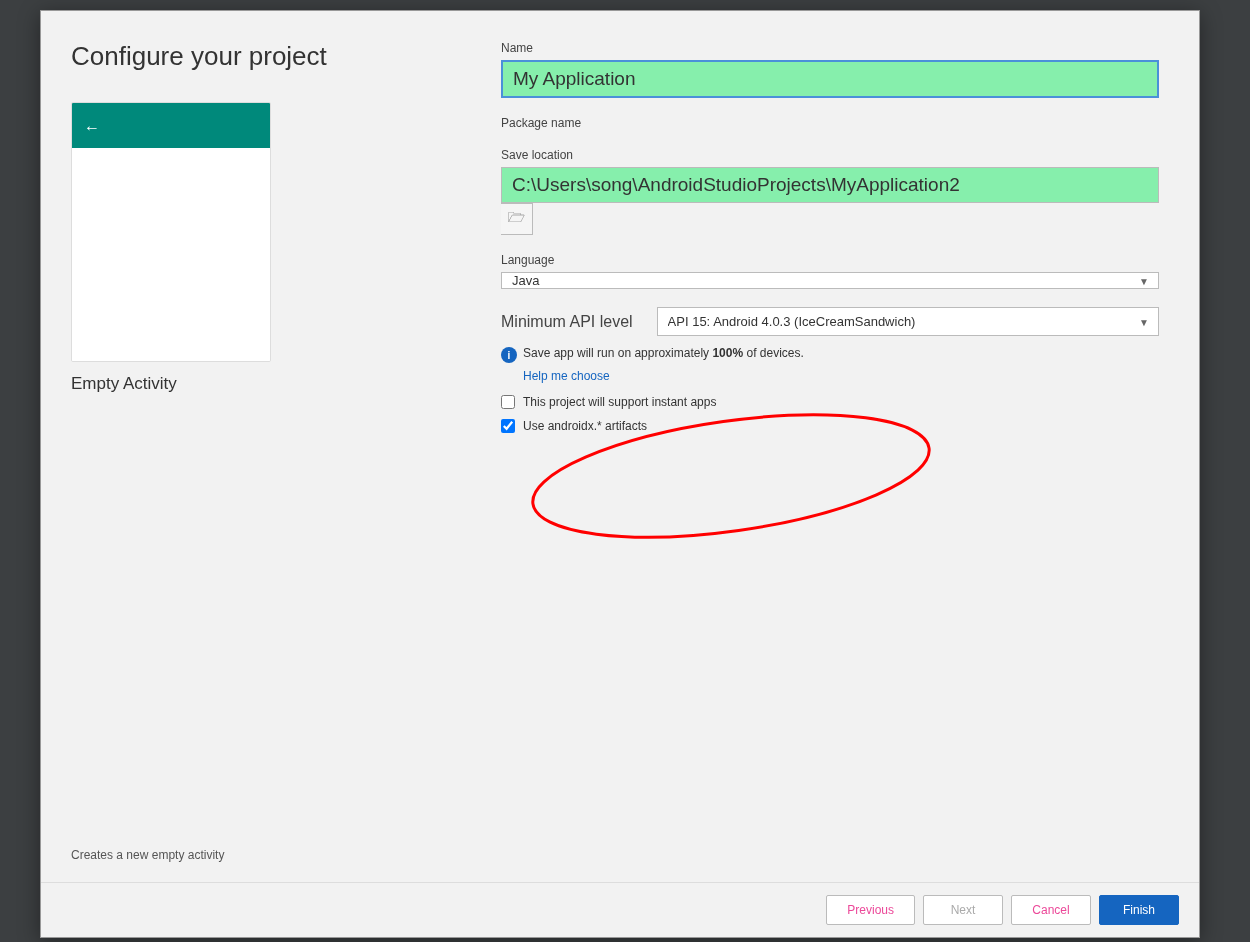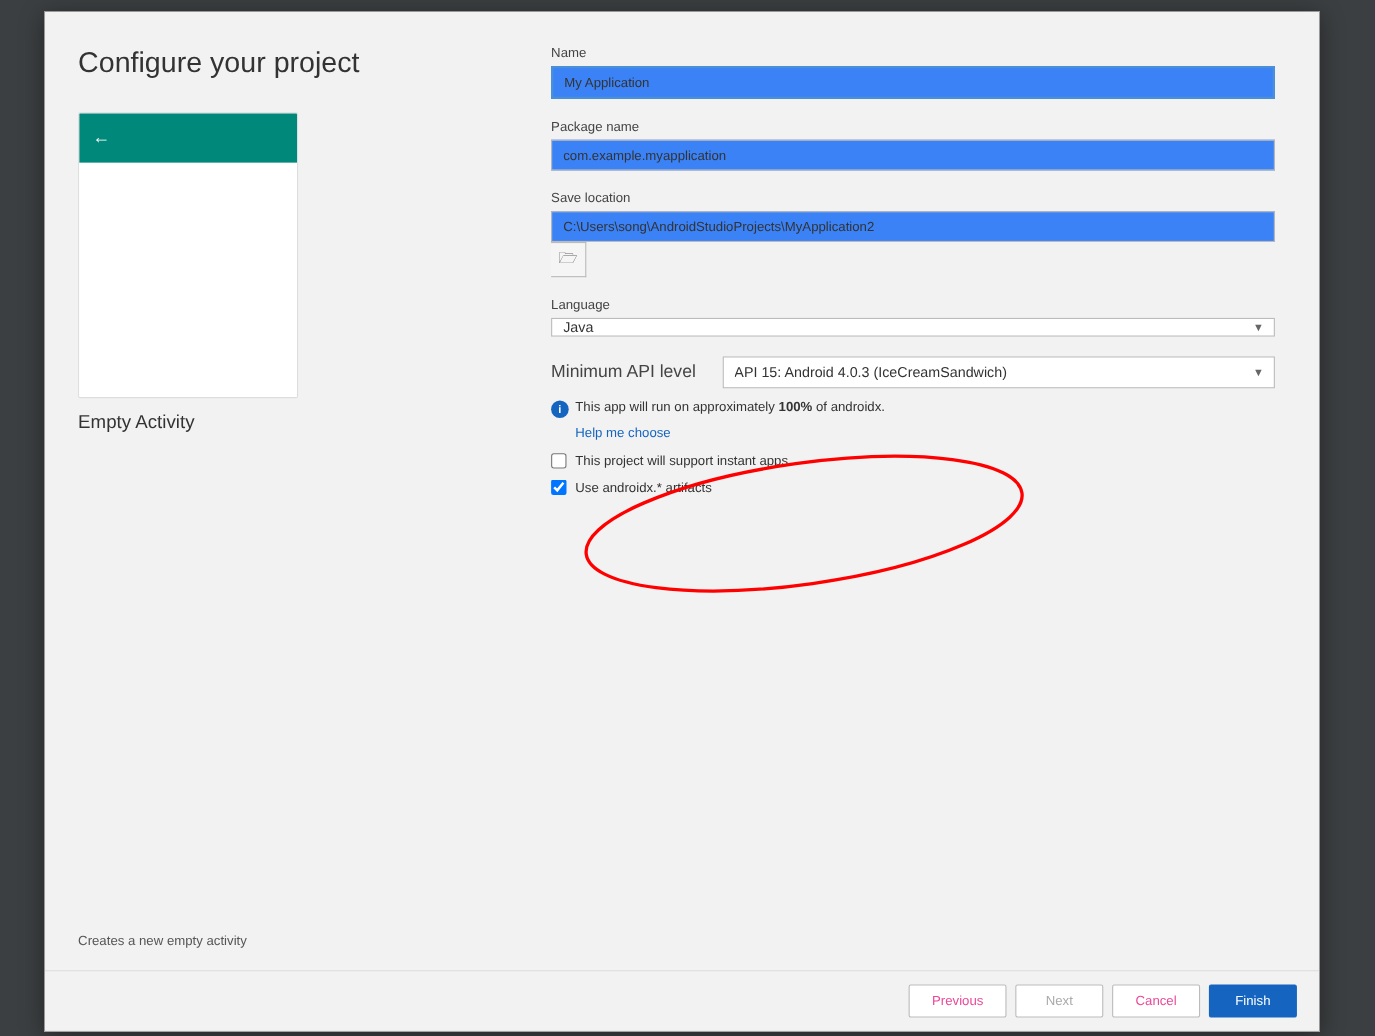--- a/index.html
+++ b/index.html
@@ -149,22 +149,22 @@
       display: block;
       font-size: 12px;
       color: #444;
       margin-bottom: 5px;
     }
 
     .form-input {
       width: 100%;
       padding: 6px 10px;
       border: 1px solid #bbb;
-      background: #3b82f6;
-      font-size: 12px;
+      background: #86efac;
+      font-size: 19px;
       color: #333;
       outline: none;
     }
 
     .form-input.highlighted {
       border: 2px solid #4a90d9;
     }
 
     .input-with-icon {
       position: relative;
@@ -377,21 +377,20 @@
 
     <div class="right-panel">
 
       <div class="form-group">
         <label class="form-label">Name</label>
         <input type="text" class="form-input highlighted" value="My Application" style="">
       </div>
 
       <div class="form-group">
         <label class="form-label">Package name</label>
-        <input type="text" class="form-input" value="com.example.myapplication" style="">
       </div>
 
       <div class="form-group">
         <label class="form-label">Save location</label>
         <div class="input-with-icon">
           <input type="text" class="form-input" value="C:\Users\song\AndroidStudioProjects\MyApplication2" style="">
           <button class="folder-icon-btn">🗁</button>
         </div>
       </div>
 
@@ -415,21 +414,21 @@
             <option value="api21">API 21: Android 5.0 (Lollipop)</option>
             <option value="api26">API 26: Android 8.0 (Oreo)</option>
           </select>
           <span class="select-arrow">▼</span>
         </div>
       </div>
 
       <div class="info-row">
         <div class="info-icon">i</div>
         <span class="info-text">
-          <span>This app will run on approximately </span><strong>100%</strong><span> of androidx.</span>
+          <span>Save app will run on approximately </span><strong>100%</strong><span> of devices.</span>
         </span>
       </div>
 
       <a href="#" class="help-link">Help me choose</a>
 
       <div class="checkbox-row">
         <input type="checkbox" id="instant-apps" style="">
         <label class="checkbox-label" for="instant-apps">This project will support instant apps</label>
       </div>
 

